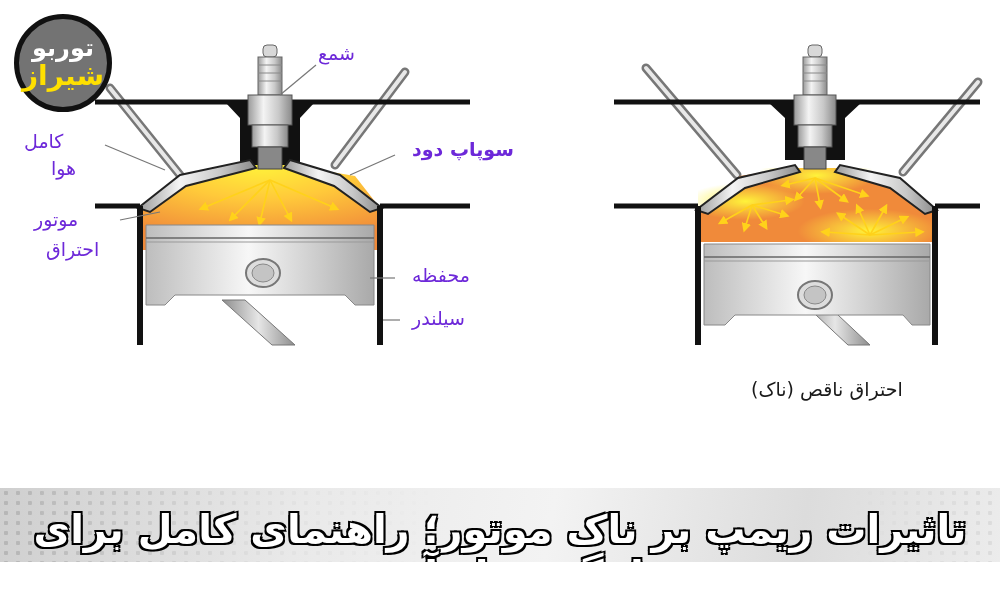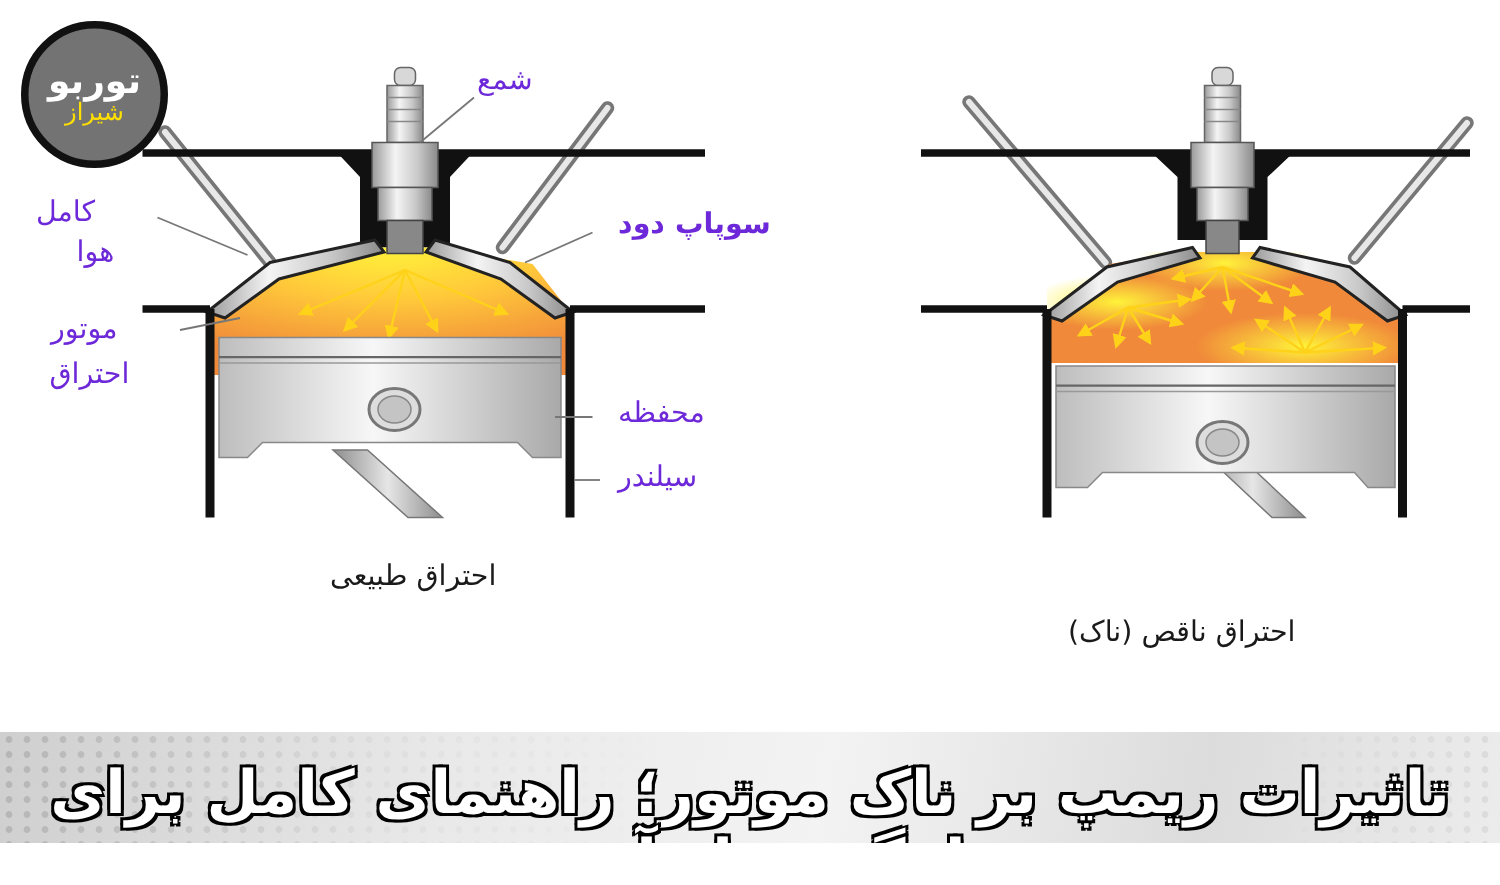--- a/index.html
+++ b/index.html
@@ -2,21 +2,21 @@
 <html><head>
 <meta charset="utf-8">
 <style>
   html, body { margin: 0; padding: 0; }
   body { width: 1000px; height: 590px; background: #ffffff; position: relative; overflow: hidden; font-family: "DejaVu Sans", sans-serif; }
   .stage { position: absolute; left: 0; top: 0; width: 1000px; height: 488px; }
   .lbl { position: absolute; direction: rtl; font-size: 19px; color: #6d28d9; line-height: 1.2; white-space: nowrap; }
   .caption { position: absolute; direction: rtl; font-size: 19px; color: #1a1a1a; white-space: nowrap; }
   .logo { position: absolute; left: 14px; top: 14px; width: 98px; height: 98px; border-radius: 50%; background: #737373; border: 5px solid #111; box-sizing: border-box; display: flex; flex-direction: column; align-items: center; justify-content: center; }
   .logo .l1 { color: #fff; font-weight: bold; font-size: 24px; line-height: 1.05; direction: rtl; }
-  .logo .l2 { color: #ffe000; font-weight: normal; font-size: 16px; line-height: 1.05; direction: rtl; }
+  .logo .l2 { color: #ffe000; font-weight: bold; font-size: 28px; line-height: 1.05; direction: rtl; }
   .banner { position: absolute; left: 0; top: 488px; width: 1000px; height: 74px; background: linear-gradient(100deg, #cfcfcf 0%, #e9e9e9 30%, #f3f3f3 55%, #dcdcdc 80%, #ececec 100%); overflow: hidden; }
   .dots { position: absolute; inset: 0; background-image: radial-gradient(circle, rgba(150,150,150,0.45) 2px, transparent 2.5px); background-size: 12px 10px; -webkit-mask-image: linear-gradient(90deg, #000 0%, rgba(0,0,0,0.2) 25%, transparent 45%, transparent 85%, rgba(0,0,0,0.4) 100%); mask-image: linear-gradient(90deg, #000 0%, rgba(0,0,0,0.2) 25%, transparent 45%, transparent 85%, rgba(0,0,0,0.4) 100%); }
   .banner-title { position: absolute; left: 0; right: 0; top: 18px; text-align: center; direction: rtl; font-size: 40px; font-weight: bold; color: #ffffff; -webkit-text-stroke: 2px #111; paint-order: stroke fill; text-shadow: 0 0 2px #000, 2px 2px 0 #000, -2px -2px 0 #000, 2px -2px 0 #000, -2px 2px 0 #000; letter-spacing: -0.5px; }
 </style>
 </head>
 <body>
 
 <div class="stage">
   <svg width="1000" height="488" viewBox="0 0 1000 488">
     <defs>
@@ -169,26 +169,25 @@
       <ellipse cx="815" cy="295" rx="11" ry="9" fill="#c4c4c4" stroke="#888"></ellipse>
     </g>
   </svg>
 
   
   <div class="lbl" style="left:318px; top:42px;">شمع</div>
   <div class="lbl" style="left:24px; top:130px;">کامل</div>
   <div class="lbl" style="left:40px; top:157px;margin-left:11px;">هوا</div>
   <div class="lbl" style="left:412px; top:138px;font-weight:bold;">سوپاپ دود</div>
   <div class="lbl" style="left:34px; top:208px;">موتور</div>
-  <div class="lbl" style="left:33px; top:238px;">احتراق</div>
+  <div class="lbl" style="left:46px; top:238px;">احتراق</div>
   <div class="lbl" style="left:412px; top:264px;">محفظه</div>
   <div class="lbl" style="left:412px; top:307px;text-align:center;">سیلندر</div>
 
-  <div class="caption" style="left:220px; top:373px;">احتراق طبیعی</div>
-  <div class="caption" style="left:712px; top:378px;margin-top:32px;">احتراق ناقص (ناک)</div>
+  <div class="caption" style="left:751px; top:378px;">احتراق ناقص (ناک)</div>
 
   <div class="logo">
     <span class="l1">توربو</span>
     <span class="l2">شیراز</span>
   </div>
 </div>
 
 <div class="banner">
   <div class="dots"></div>
   <div class="banner-title">تاثیرات ریمپ بر ناک موتور؛ راهنمای کامل برای جلوگیری از آسیب</div>

